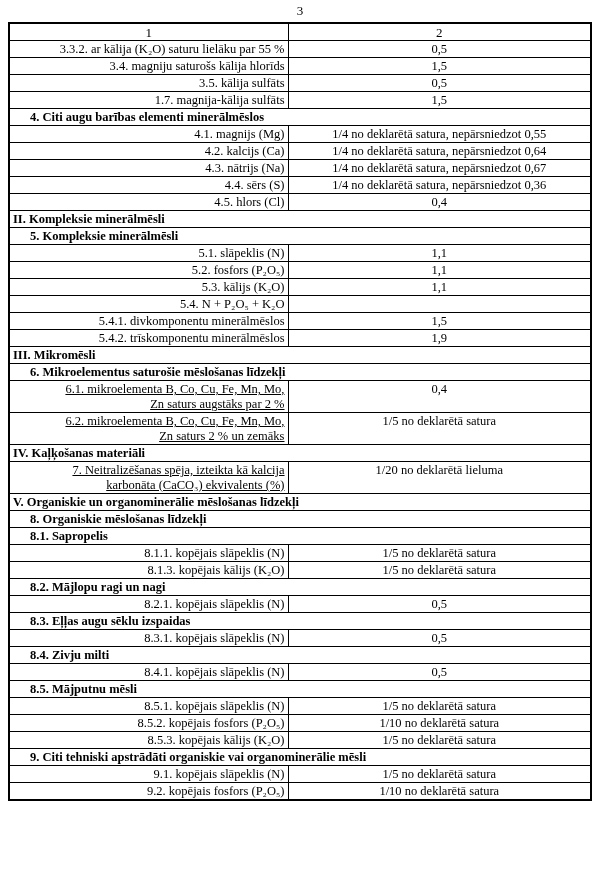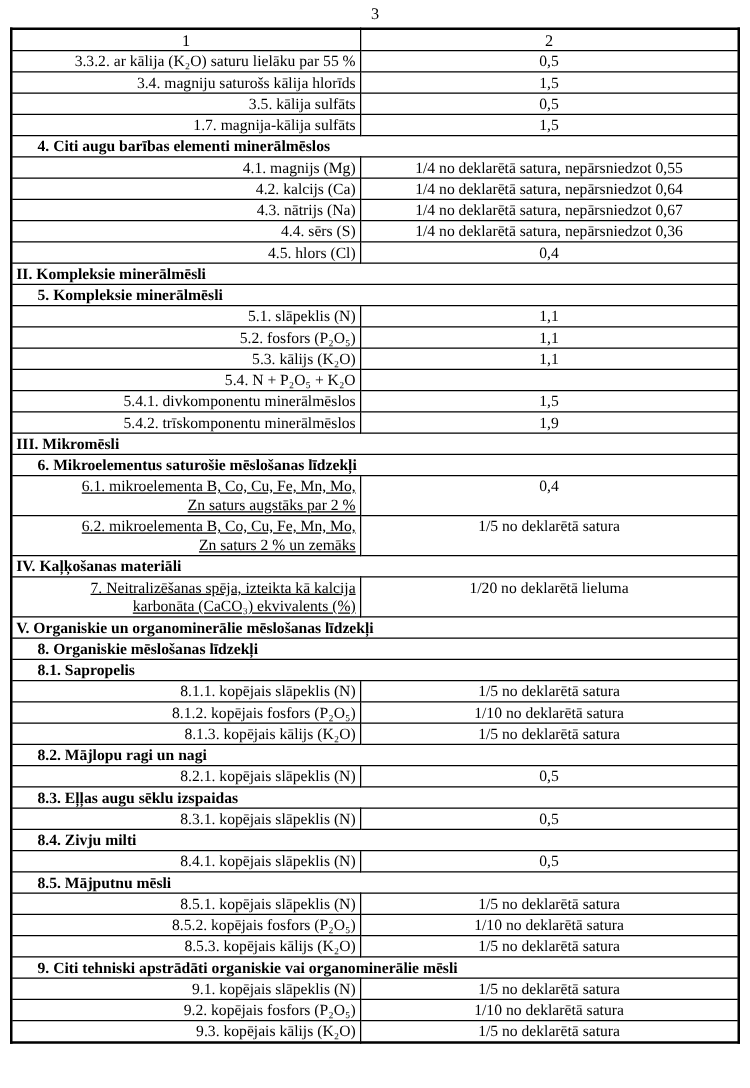--- a/index.html
+++ b/index.html
@@ -170,24 +170,20 @@
           <td colspan="2" class="section-left">8. Organiskie mēslošanas līdzekļi</td>
         </tr>
         <tr>
           <td colspan="2" class="section-left">8.1. Sapropelis</td>
         </tr>
         <tr>
           <td class="c1">8.1.1. kopējais slāpeklis (N)</td>
           <td class="c2">1/5 no deklarētā satura</td>
         </tr>
         <tr>
-          <td class="c1">8.1.2. kopējais fosfors (P₂O₅)</td>
-          <td class="c2">1/10 no deklarētā satura</td>
-        </tr>
-        <tr>
           <td class="c1">8.1.3. kopējais kālijs (K₂O)</td>
           <td class="c2">1/5 no deklarētā satura</td>
         </tr>
         <tr>
           <td colspan="2" class="section-left">8.2. Mājlopu ragi un nagi</td>
         </tr>
         <tr>
           <td class="c1">8.2.1. kopējais slāpeklis (N)</td>
           <td class="c2">0,5</td>
         </tr>
@@ -223,20 +219,16 @@
         <tr>
           <td colspan="2" class="section-left">9. Citi tehniski apstrādāti organiskie vai organominerālie mēsli</td>
         </tr>
         <tr>
           <td class="c1">9.1. kopējais slāpeklis (N)</td>
           <td class="c2">1/5 no deklarētā satura</td>
         </tr>
         <tr>
           <td class="c1">9.2. kopējais fosfors (P₂O₅)</td>
           <td class="c2">1/10 no deklarētā satura</td>
-        </tr>
-        <tr>
-          <td class="c1">9.3. kopējais kālijs (K₂O)</td>
-          <td class="c2">1/5 no deklarētā satura</td>
         </tr>
       </tbody>
   </table>
 </div>
 
 </body></html>

